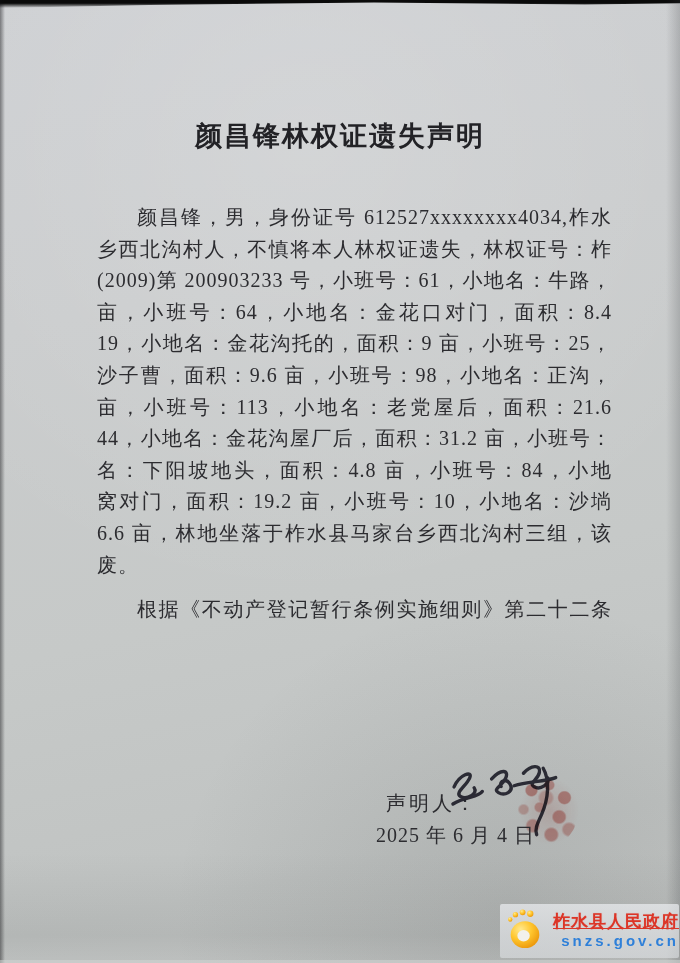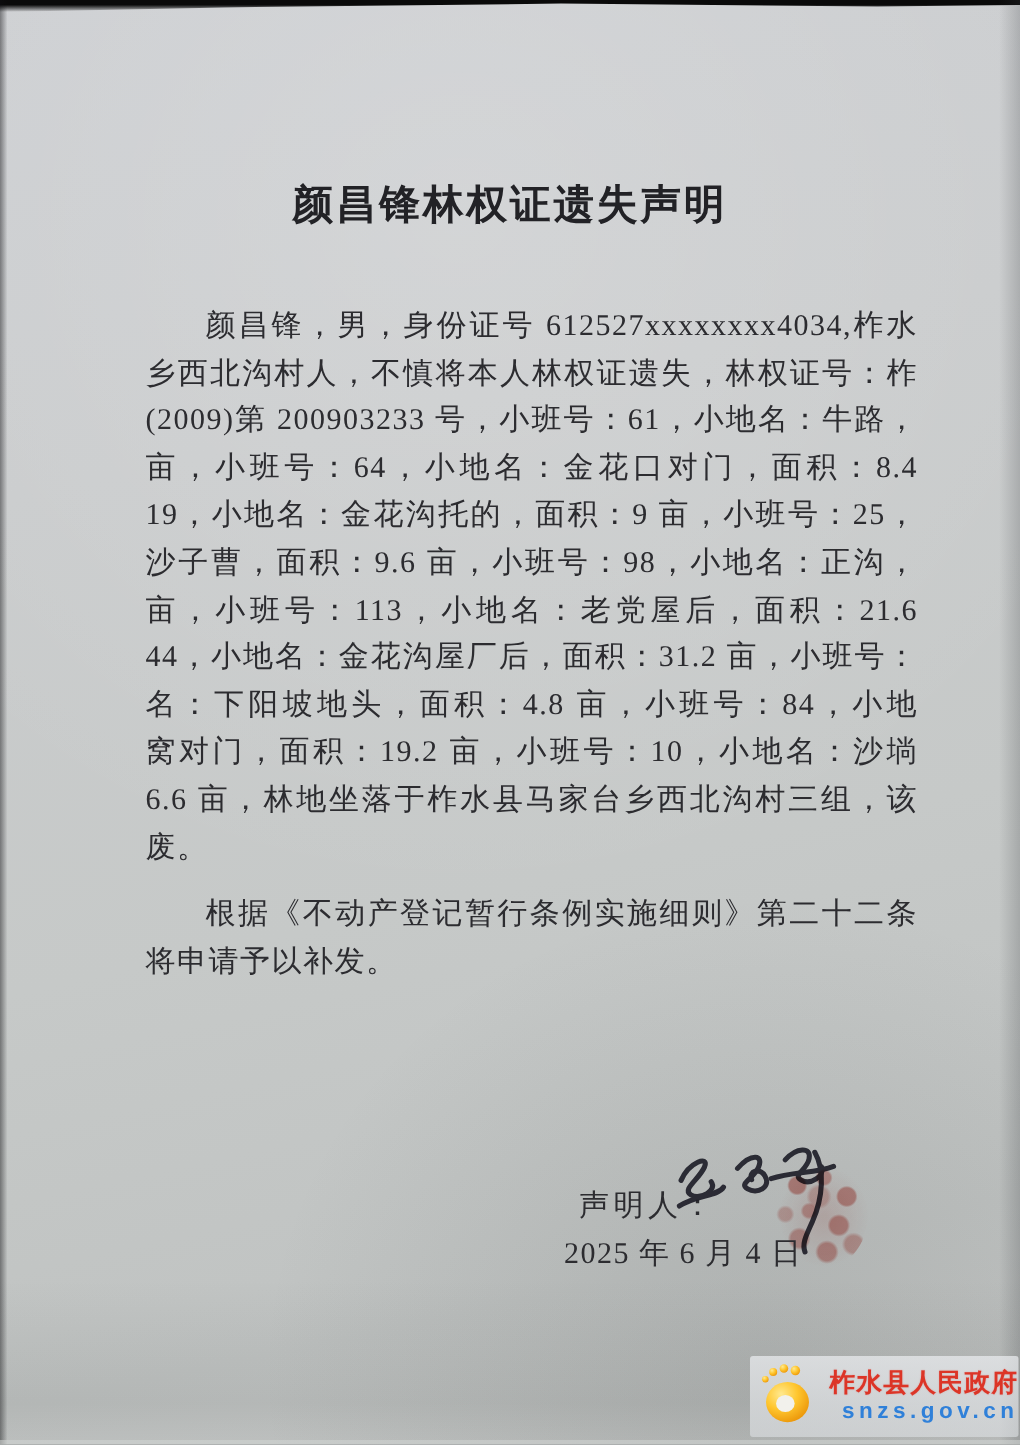--- a/index.html
+++ b/index.html
@@ -71,21 +71,21 @@
   }
   .watermark{
     position:absolute;left:500px;top:904px;width:179px;height:54px;
     display:flex;align-items:center;gap:7px;padding-left:4px;box-sizing:border-box;
     background:linear-gradient(to bottom,rgba(235,237,240,0.72),rgba(218,221,224,0.66));
     border-radius:2px;
   }
   .wm-text{display:flex;flex-direction:column;line-height:1.18;}
   .wm-agency{
     font-size:17px;font-weight:700;color:#dc3527;
-    letter-spacing:1px;text-shadow:0 0 1px rgba(220,53,39,0.4);
+    letter-spacing:1px;text-shadow:0 0 1px rgba(220,53,39,0.4);text-decoration:underline;
   }
   .wm-url{
     font-family:Liberation Sans, sans-serif;
     font-size:15px;font-weight:600;color:#2f80d9;letter-spacing:3px;text-align:right;
   }
 </style>
 </head>
 <body>
 
 <div class="photo">
@@ -108,21 +108,20 @@
       <div class="line just">亩，小班号：113，小地名：老党屋后，面积：21.6 亩，小班号：</div>
       <div class="line just">44，小地名：金花沟屋厂后，面积：31.2 亩，小班号：8，小地</div>
       <div class="line just">名：下阳坡地头，面积：4.8 亩，小班号：84，小地名：花椒树</div>
       <div class="line just">窝对门，面积：19.2 亩，小班号：10，小地名：沙埫里，面积：</div>
       <div class="line just">6.6 亩，林地坐落于柞水县马家台乡西北沟村三组，该林权证作</div>
       <div class="line">废。</div>
     </div>
 
   <div class="body-block para2">
       <div class="line indent just">根据《不动产登记暂行条例实施细则》第二十二条之规定，</div>
-      <div class="line">将申请予以补发。</div>
     </div>
 
 
   <div class="signer-label">声明人：</div>
 
   <div class="signature" title="颜昌锋">
     <svg width="130" height="95" viewBox="0 0 130 95" xmlns="http://www.w3.org/2000/svg" fill="none" stroke="#20202a" stroke-width="3.4" stroke-linecap="round" opacity="0.92">
       <path d="M10,28 C16,16 30,12 26,20 C22,28 10,34 16,38 C22,42 34,36 30,30"></path>
       <path d="M8,45 C20,38 34,40 38,34"></path>
       <path d="M48,22 C58,12 66,14 62,22 C58,30 48,32 54,36 C60,40 70,36 66,28 C63,22 55,24 57,30"></path>

